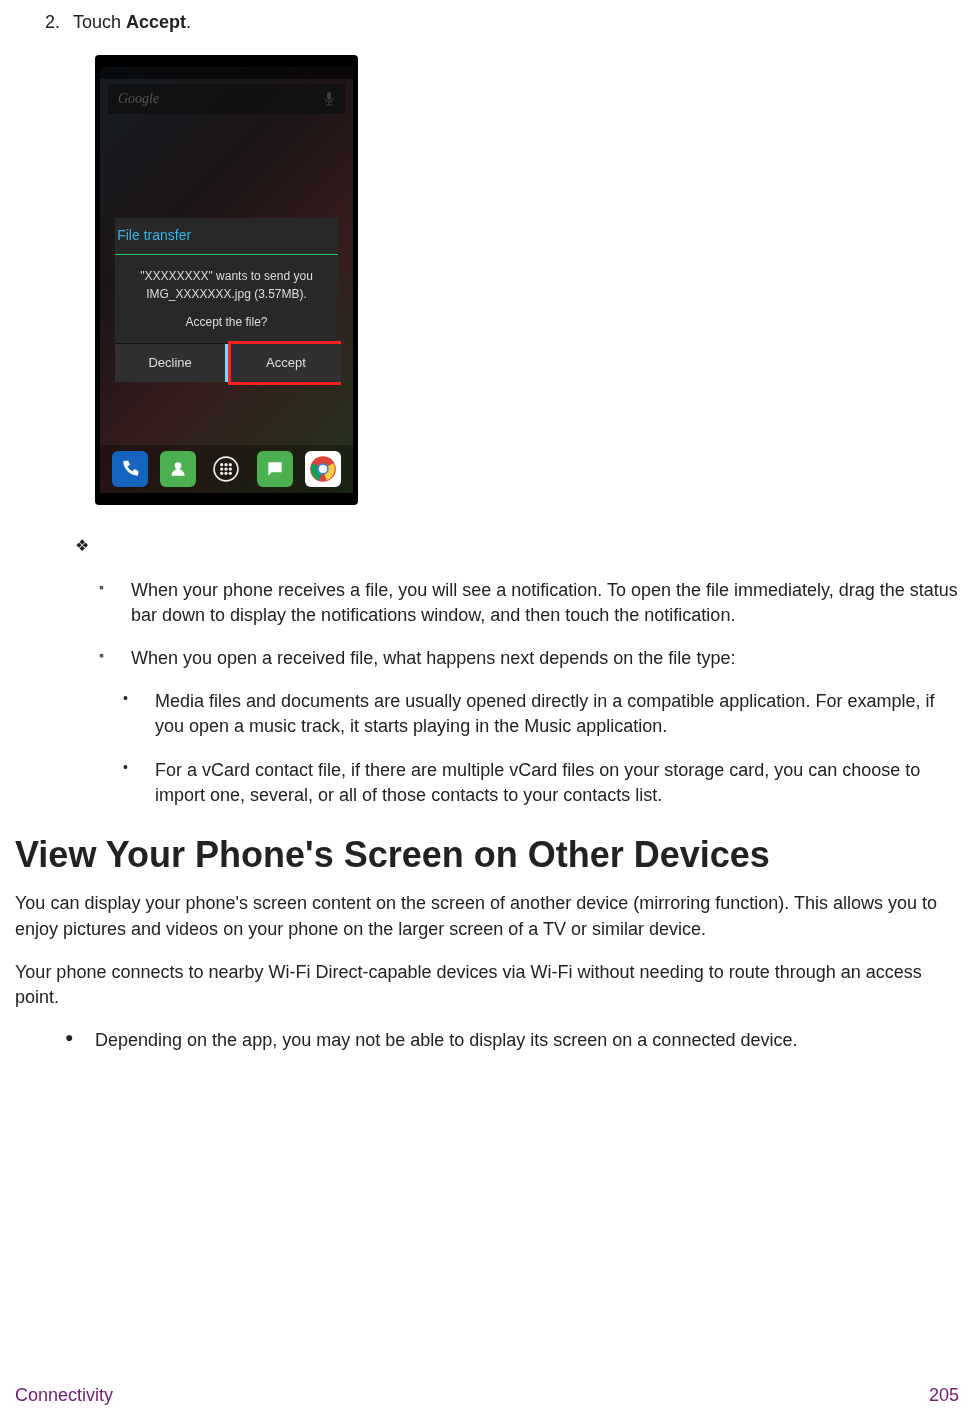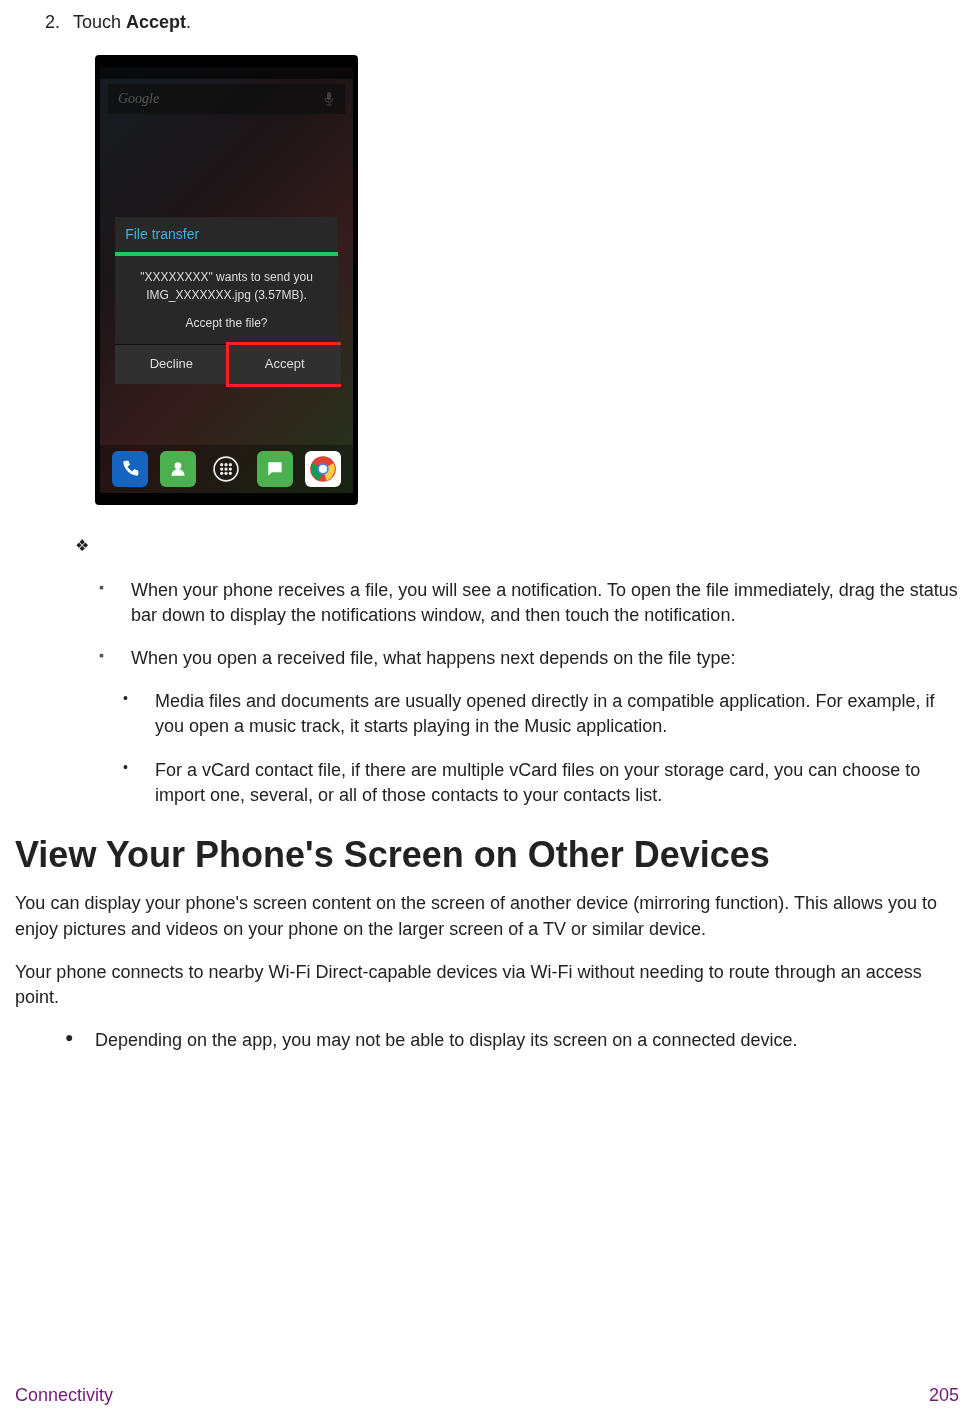--- a/index.html
+++ b/index.html
@@ -75,40 +75,40 @@
       padding-top: 40px;
     }
     .dialog {
       width: 88%;
       background: #282828;
       color: #ddd;
       font-size: 13px;
     }
     .dialog-title {
       color: #33b5e5;
-      padding: 8px 10px;
-      font-size: 14px;
-      border-bottom: 4px solid #22c55e;
+      padding: 8px 2px;
+      font-size: 14px;
+      border-bottom: 1px solid #22c55e;
     }
     .dialog-body {
       padding: 12px 10px;
       text-align: center;
       font-size: 12px;
       line-height: 1.5;
     }
     .dialog-btns {
       display: flex;
       border-top: 1px solid #111;
     }
     .dialog-btn {
       flex: 1;
       padding: 10px 0;
       text-align: center;
       font-size: 13px;
-      border-right: 1px solid #7dd3fc;
+      border-right: 6px solid #7dd3fc;
       background: #303030;
     }
     .dialog-btn:last-child { border-right: none; }
     .accept-hl {
       border: 3px solid #ff2020;
       margin: -3px;
       position: relative;
       z-index: 2;
     }
     .dock {

